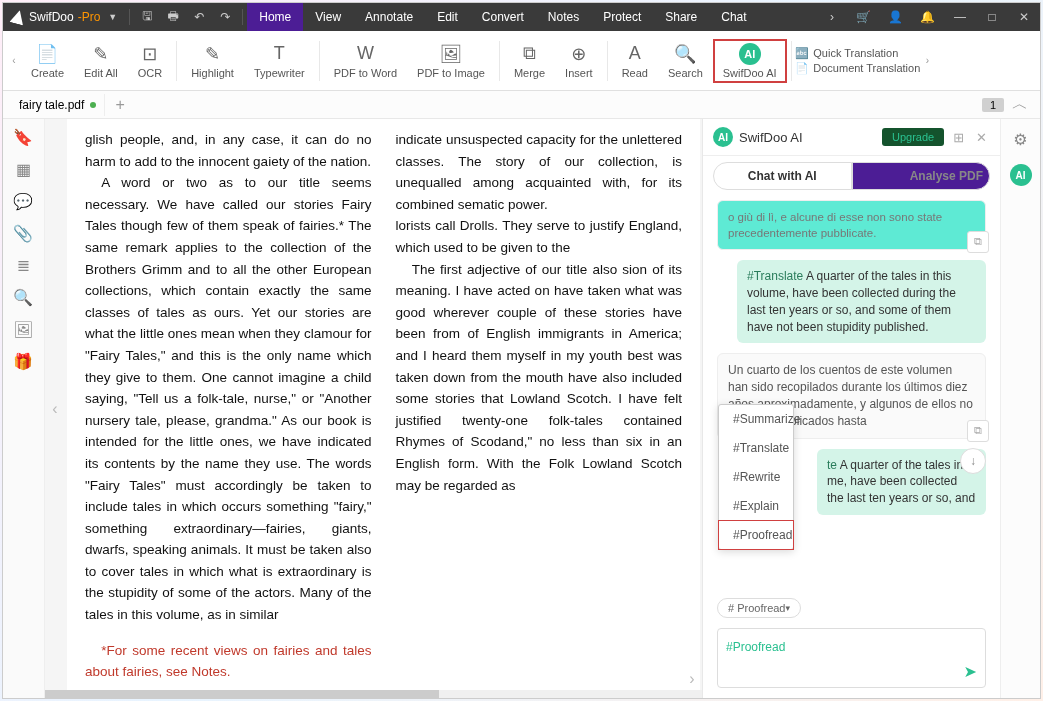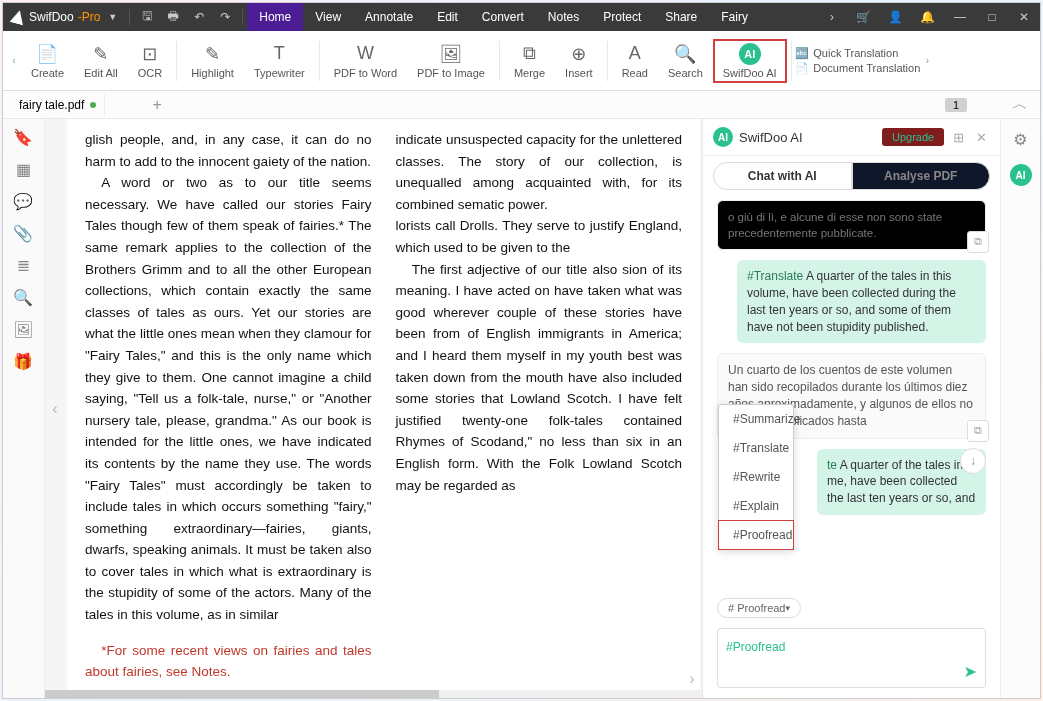--- a/index.html
+++ b/index.html
@@ -17,50 +17,50 @@
 .titlebar .right .tb-icon { width: 32px; }
 .ribbon { height: 60px; background: #fff; border-bottom: 1px solid #e0e0e0; display: flex; align-items: center; padding: 0 4px; }
 .ribbon .nav-arrow { width: 14px; color: #999; text-align: center; cursor: pointer; font-size: 10px; }
 .ribbon-item { display: flex; flex-direction: column; align-items: center; justify-content: center; padding: 4px 10px; cursor: pointer; font-size: 11px; color: #555; gap: 2px; }
 .ribbon-item .ri-icon { width: 22px; height: 22px; display: flex; align-items: center; justify-content: center; font-size: 18px; color: #666; }
 .ribbon .vsep { width: 1px; height: 40px; background: #e8e8e8; margin: 0 4px; }
 .ribbon-item.highlighted { border: 2px solid #d04040; padding: 2px 8px; }
 .ai-icon-circle { width: 22px; height: 22px; border-radius: 50%; background: #2ac090; color: #fff; display: flex; align-items: center; justify-content: center; font-size: 11px; font-weight: bold; }
 .ribbon-right { display: flex; flex-direction: column; gap: 2px; font-size: 11px; color: #555; }
 .ribbon-right div { display: flex; align-items: center; gap: 4px; cursor: pointer; }
-.tabbar { height: 28px; background: #fcfcfc; border-bottom: 1px solid #e8e8e8; display: flex; align-items: center; padding: 0 8px; gap: 37px; }
+.tabbar { height: 28px; background: #fcfcfc; border-bottom: 1px solid #e8e8e8; display: flex; align-items: center; padding: 0 8px; }
 .tab { display: flex; align-items: center; gap: 6px; padding: 4px 8px; font-size: 12px; border-right: 1px solid #eee; }
 .tab .dot { width: 6px; height: 6px; border-radius: 50%; background: #4caf50; }
 .tab-plus { padding: 0 10px; color: #999; cursor: pointer; }
 .tabbar .page-ind { margin-left: auto; background: #d0d0d0; padding: 1px 8px; border-radius: 2px; font-size: 11px; margin-right: 4px; }
 .tabbar .collapse { color: #999; cursor: pointer; padding: 0 4px; }
 .main { flex: 1; display: flex; overflow: hidden; }
 .sidebar-left { width: 42px; background: #fafafa; border-right: 1px solid #eee; display: flex; flex-direction: column; align-items: center; padding-top: 8px; gap: 12px; }
 .sidebar-left .sl-icon { width: 20px; height: 20px; display: flex; align-items: center; justify-content: center; color: #888; cursor: pointer; font-size: 16px; }
 .sidebar-left .gift { color: #e74c3c; }
 .document { flex: 1; background: #f5f5f5; display: flex; position: relative; overflow: hidden; }
 .doc-nav { width: 20px; display: flex; align-items: center; justify-content: center; color: #bbb; cursor: pointer; }
 .page { flex: 1; background: #fff; margin: 0 2px; padding: 10px 18px; font-family: 'Times New Roman', serif; font-size: 13.5px; line-height: 1.6; color: #111; overflow: hidden; display: flex; gap: 24px; }
 .col { flex: 1; text-align: justify; }
 .col p { margin-bottom: 2px; text-indent: 1.2em; }
 .col .red { color: #c0392b; }
 .page-num { text-align: center; margin-top: 12px; }
 .ai-panel { width: 298px; background: #fff; border-left: 1px solid #e8e8e8; display: flex; flex-direction: column; }
 .ai-header { display: flex; align-items: center; padding: 8px 10px; gap: 6px; border-bottom: 1px solid #eee; }
 .ai-header .ai-logo { width: 20px; height: 20px; border-radius: 50%; background: #2ac090; color: #fff; display: flex; align-items: center; justify-content: center; font-size: 10px; font-weight: bold; }
 .ai-header .title { font-size: 13px; color: #333; flex: 1; }
-.ai-header .upgrade { background: #7f1d1d; color: #2ac090; border: none; padding: 3px 10px; border-radius: 3px; font-size: 11px; cursor: pointer; }
+.ai-header .upgrade { background: #14532d; color: #2ac090; border: none; padding: 3px 10px; border-radius: 3px; font-size: 11px; cursor: pointer; }
 .ai-header .hdr-icon { color: #aaa; cursor: pointer; font-size: 13px; padding: 0 3px; }
 .ai-tabs { display: flex; padding: 6px 10px; gap: 0; }
 .ai-tab { flex: 1; text-align: center; padding: 6px; font-size: 12px; cursor: pointer; border: 1px solid #ddd; font-weight: bold; }
 .ai-tab.active { background: #fff; color: #333; border-radius: 14px 0 0 14px; }
-.ai-tab.inactive { background: #0f172a; color: #888; border-radius: 0 14px 14px 0; }
+.ai-tab.inactive { background: #4c1d95; color: #888; border-radius: 0 14px 14px 0; text-align: right; }
 .chat-area { flex: 1; padding: 4px 14px; overflow: hidden; position: relative; font-size: 12px; }
 .msg { margin-bottom: 10px; padding: 8px 10px; border-radius: 6px; line-height: 1.4; position: relative; }
-.msg.bot-prev { background: #000000; border: 1px solid #eee; color: #777; font-size: 11.5px; }
+.msg.bot-prev { background: #5eead4; border: 1px solid #eee; color: #777; font-size: 11.5px; }
 .msg.user { background: #d4f4e8; color: #333; margin-left: 20px; }
 .msg.user .tag { color: #2a7c5b; font-weight: 500; }
 .msg.bot { background: #fafafa; border: 1px solid #eee; color: #555; }
 .copy-btn { position: absolute; right: -4px; bottom: -4px; width: 22px; height: 22px; background: #fff; border: 1px solid #ddd; border-radius: 3px; display: flex; align-items: center; justify-content: center; color: #aaa; cursor: pointer; font-size: 11px; }
 .dropdown { position: absolute; background: #fff; border: 1px solid #ccc; box-shadow: 0 2px 8px rgba(0,0,0,0.15); border-radius: 3px; z-index: 10; }
 .dropdown .dd-item { padding: 6px 14px; font-size: 12px; color: #555; cursor: pointer; }
 .dropdown .dd-item.hl { border: 1.5px solid #d04040; margin: -1px; }
 .scroll-down { position: absolute; right: 14px; bottom: 120px; width: 26px; height: 26px; background: #fff; border: 1px solid #ddd; border-radius: 50%; display: flex; align-items: center; justify-content: center; color: #888; cursor: pointer; }
 .chip-row { padding: 4px 14px; }
 .chip { display: inline-flex; align-items: center; gap: 0; border: 1px solid #ddd; border-radius: 12px; padding: 3px 10px; font-size: 11px; color: #666; cursor: pointer; }
@@ -91,21 +91,21 @@
     <div class="tb-icon">↷</div>
     <div class="sep"></div>
     <div class="menu-item active">Home</div>
     <div class="menu-item">View</div>
     <div class="menu-item">Annotate</div>
     <div class="menu-item">Edit</div>
     <div class="menu-item">Convert</div>
     <div class="menu-item">Notes</div>
     <div class="menu-item">Protect</div>
     <div class="menu-item">Share</div>
-    <div class="menu-item">Fairy</div>
+    <div class="menu-item">Chat</div>
     <div class="right">
       <div class="tb-icon">›</div>
       <div class="tb-icon" style="color:#ffb800">🛒</div>
       <div class="tb-icon">👤</div>
       <div class="tb-icon">🔔</div>
       <div class="tb-icon">—</div>
       <div class="tb-icon">□</div>
       <div class="tb-icon">✕</div>
     </div>
   </div>

